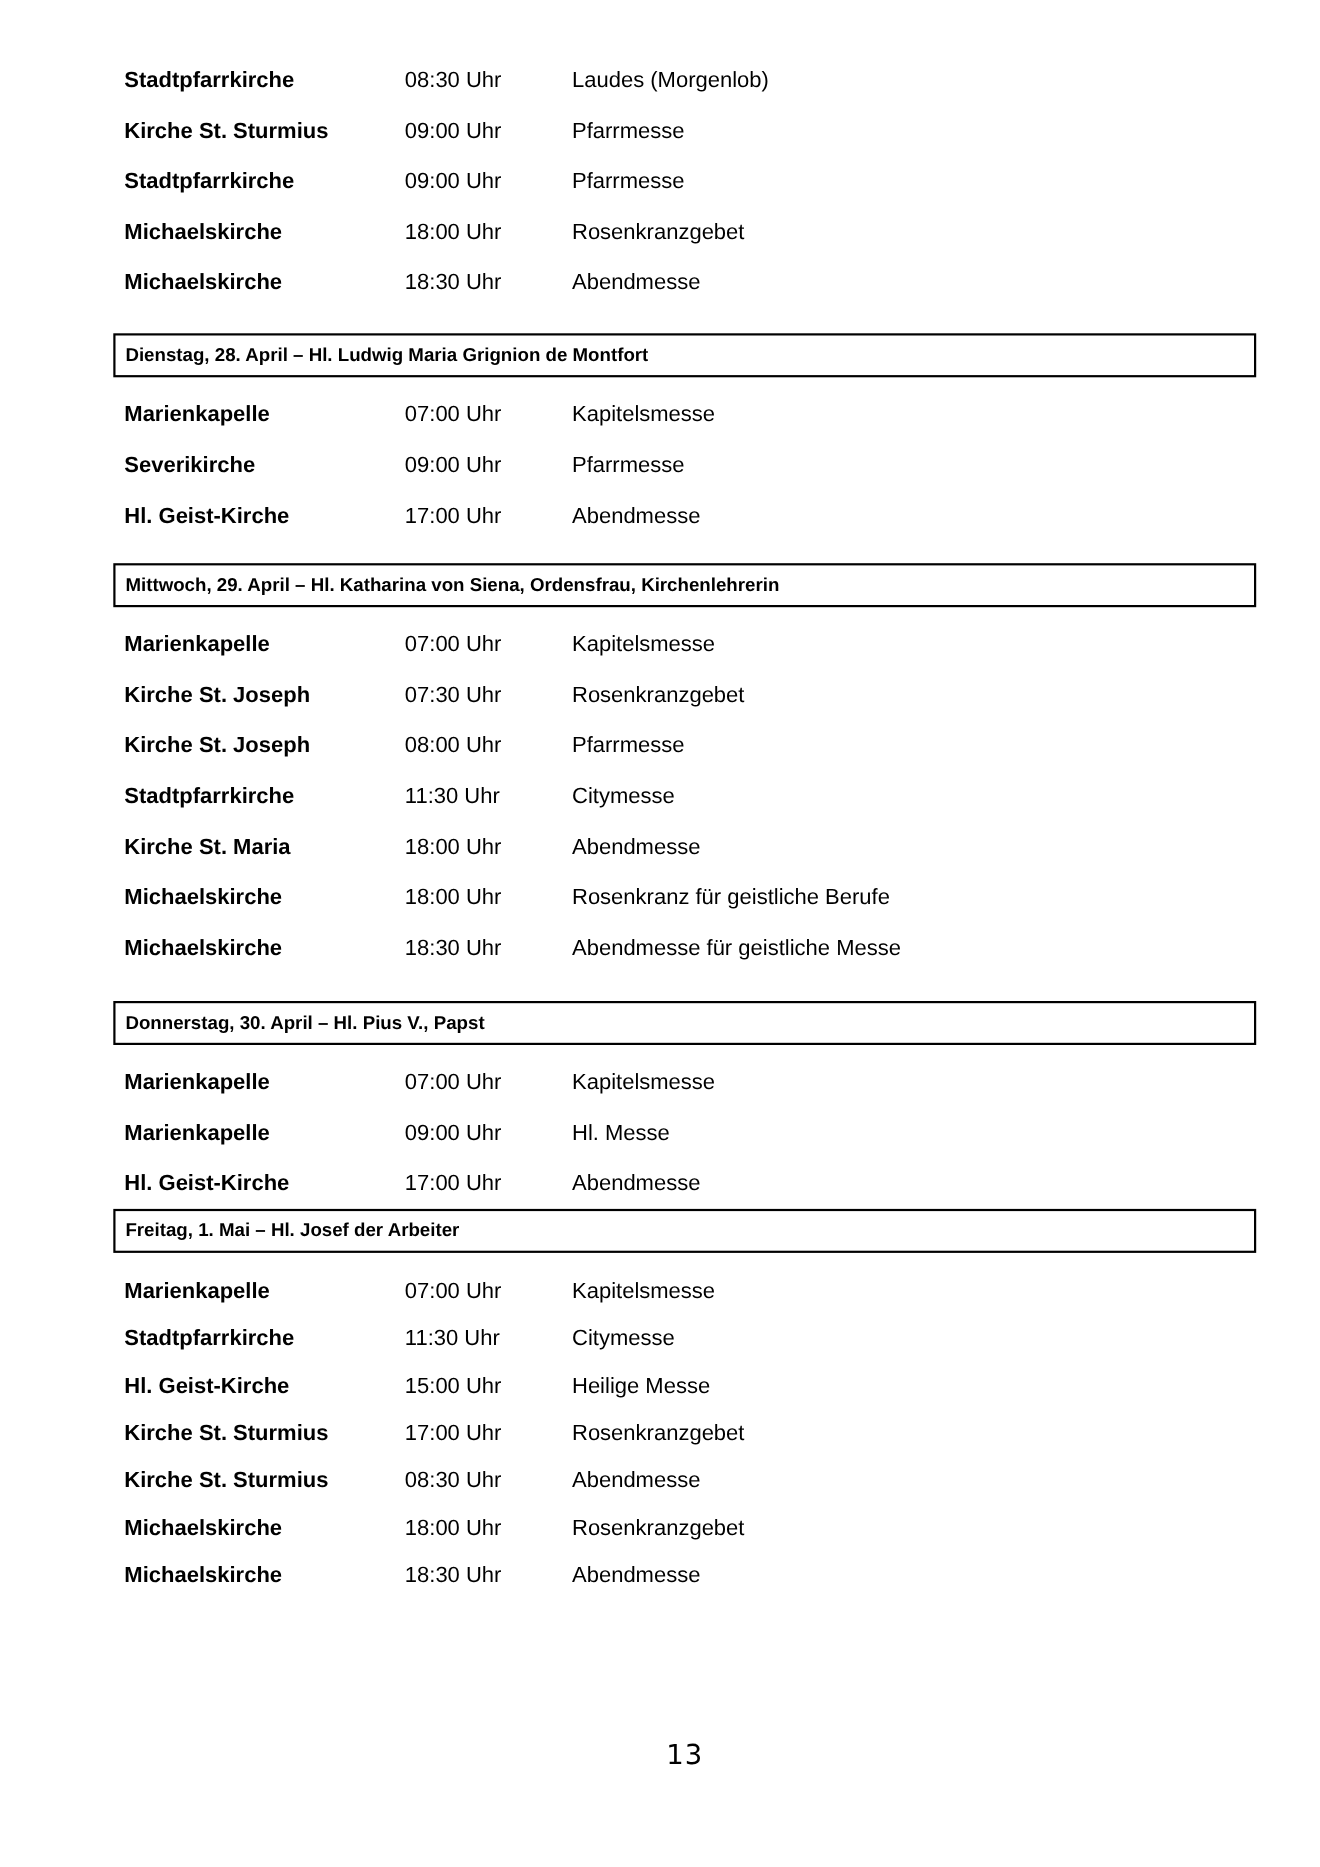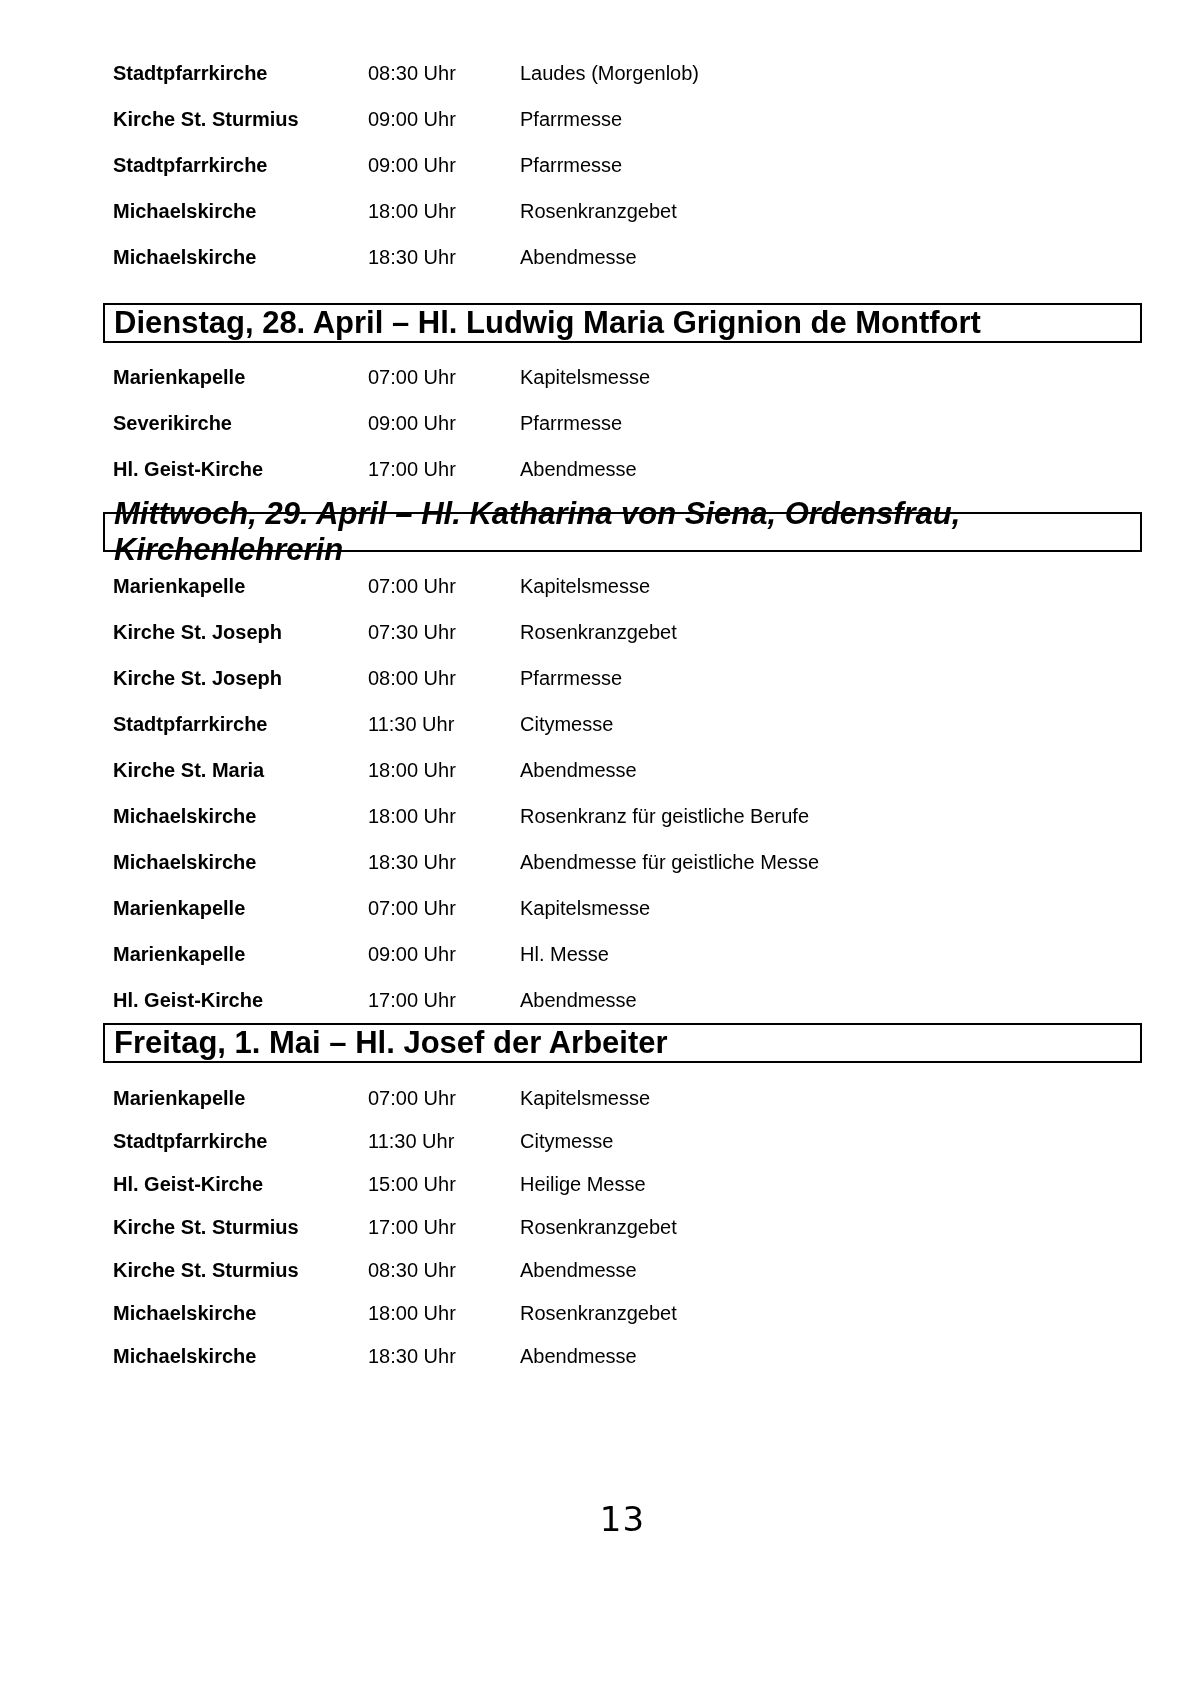--- a/index.html
+++ b/index.html
@@ -42,36 +42,36 @@
     width:152px;
     flex:0 0 152px;
   }
   .srow .event{flex:1 1 auto;}
   .day-header{
     border:2px solid var(--header-border,#000000);
     height:40px;
     display:flex;
     align-items:center;
     padding-left:9px;
-    font-size:31px;
+    font-size:17px;
     font-weight:bold;
     background:var(--background,#ffffff);
   }
   .day-header.h1{margin-top:23px;margin-bottom:11px;}
-  .day-header.h2{margin-top:20px;margin-bottom:11px;font-style:italic;}
+  .day-header.h2{margin-top:20px;margin-bottom:11px;}
   .day-header.h3{margin-top:25px;margin-bottom:11px;}
   .day-header.h4{margin-bottom:13px;}
   .page-number{
     margin-top:122px;
     height:40px;
     display:flex;
     align-items:center;
     justify-content:center;
     font-family:"DejaVu Sans", sans-serif;
-    font-size:34px;
+    font-size:25px;
     letter-spacing:1px;
   }
 </style>
 </head>
 <body>
 
 <div class="page">
   <div class="content">
 
     <section class="rows">
@@ -157,20 +157,23 @@
         <span class="time">18:00 Uhr</span>
         <span class="event">Rosenkranz für geistliche Berufe</span>
       </div>
       <div class="srow">
         <span class="church">Michaelskirche</span>
         <span class="time">18:30 Uhr</span>
         <span class="event">Abendmesse für geistliche Messe</span>
       </div>
     </section>
 
+    <div class="day-header h3">
+      <span>Donnerstag, 30. April – Hl. Pius V., Papst</span>
+    </div>
     <section class="rows">
       <div class="srow">
         <span class="church">Marienkapelle</span>
         <span class="time">07:00 Uhr</span>
         <span class="event">Kapitelsmesse</span>
       </div>
       <div class="srow">
         <span class="church">Marienkapelle</span>
         <span class="time">09:00 Uhr</span>
         <span class="event">Hl. Messe</span>

